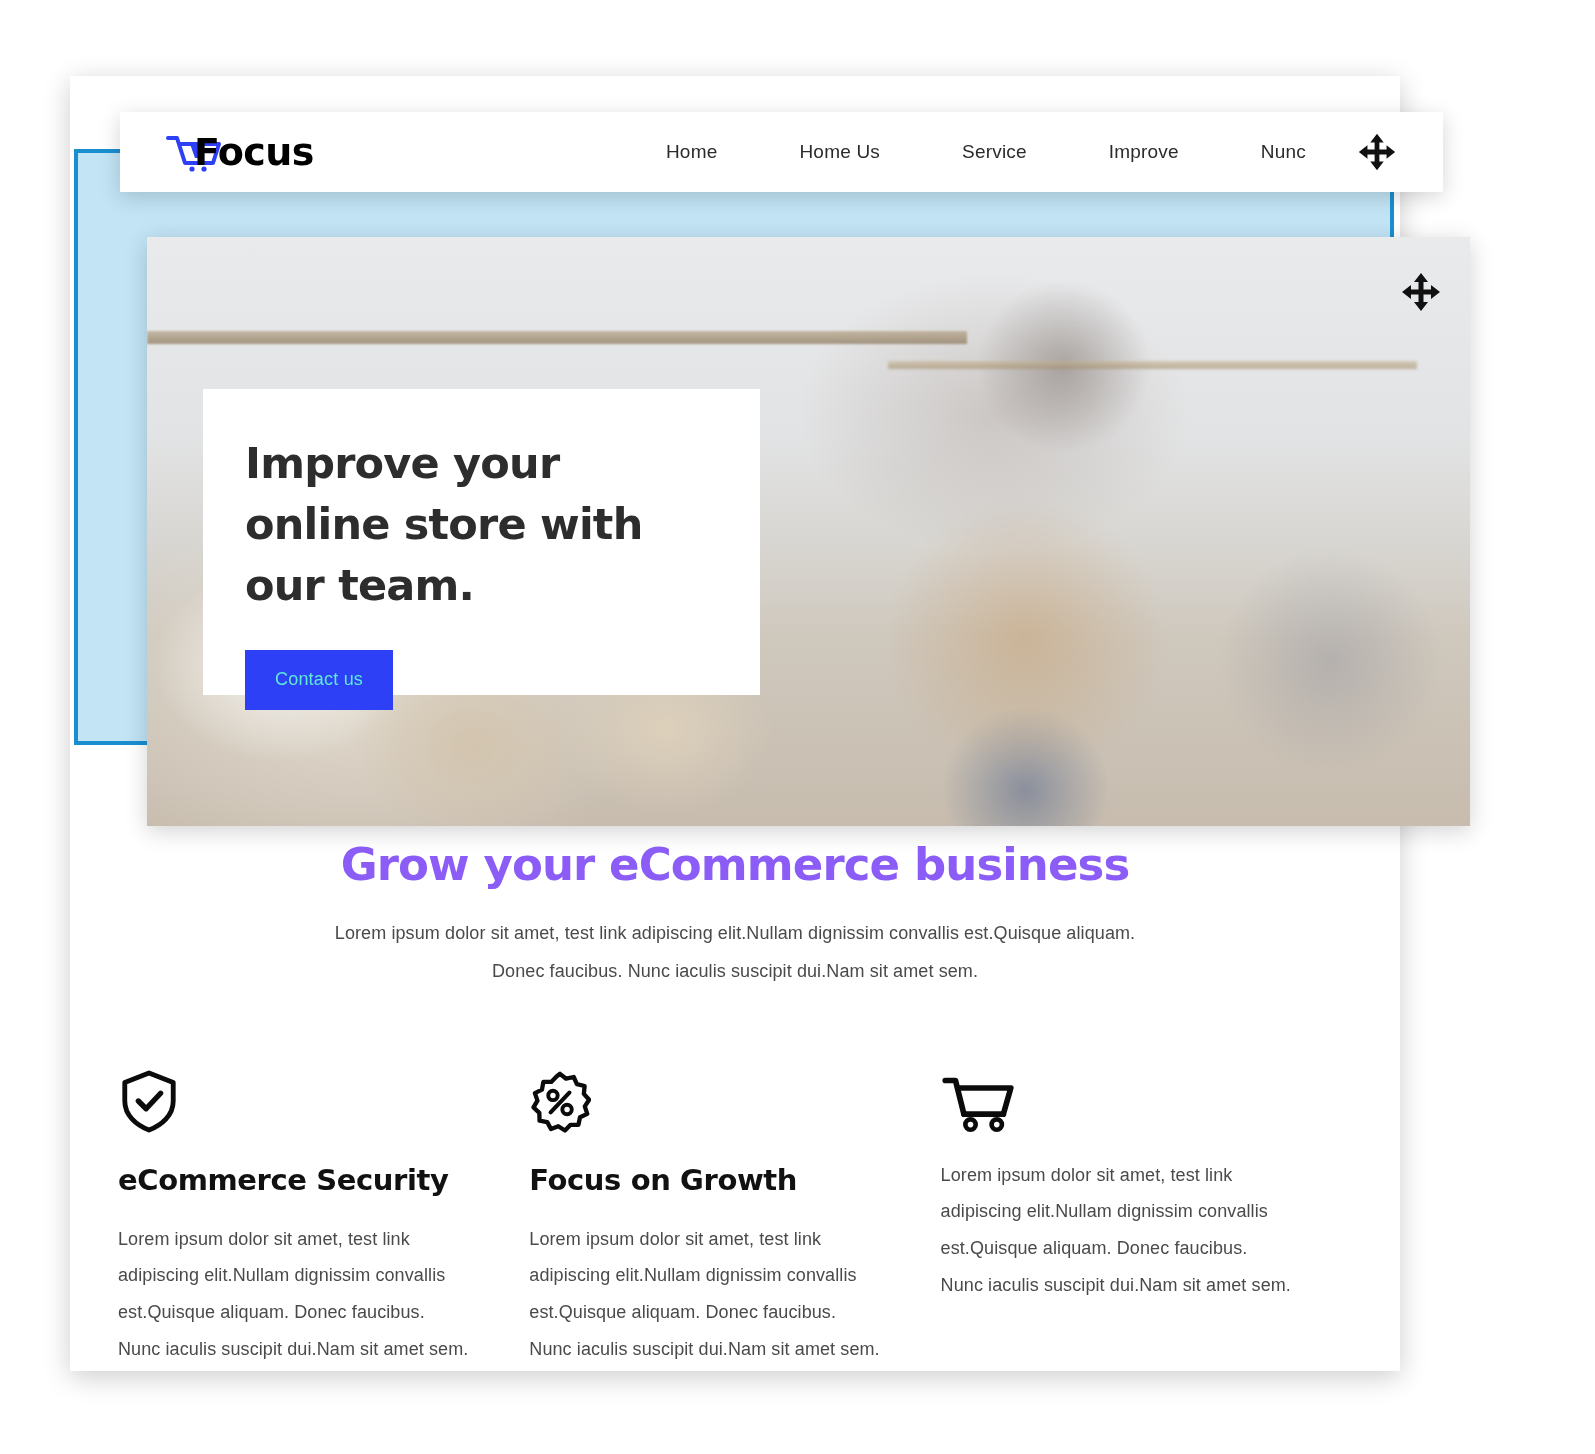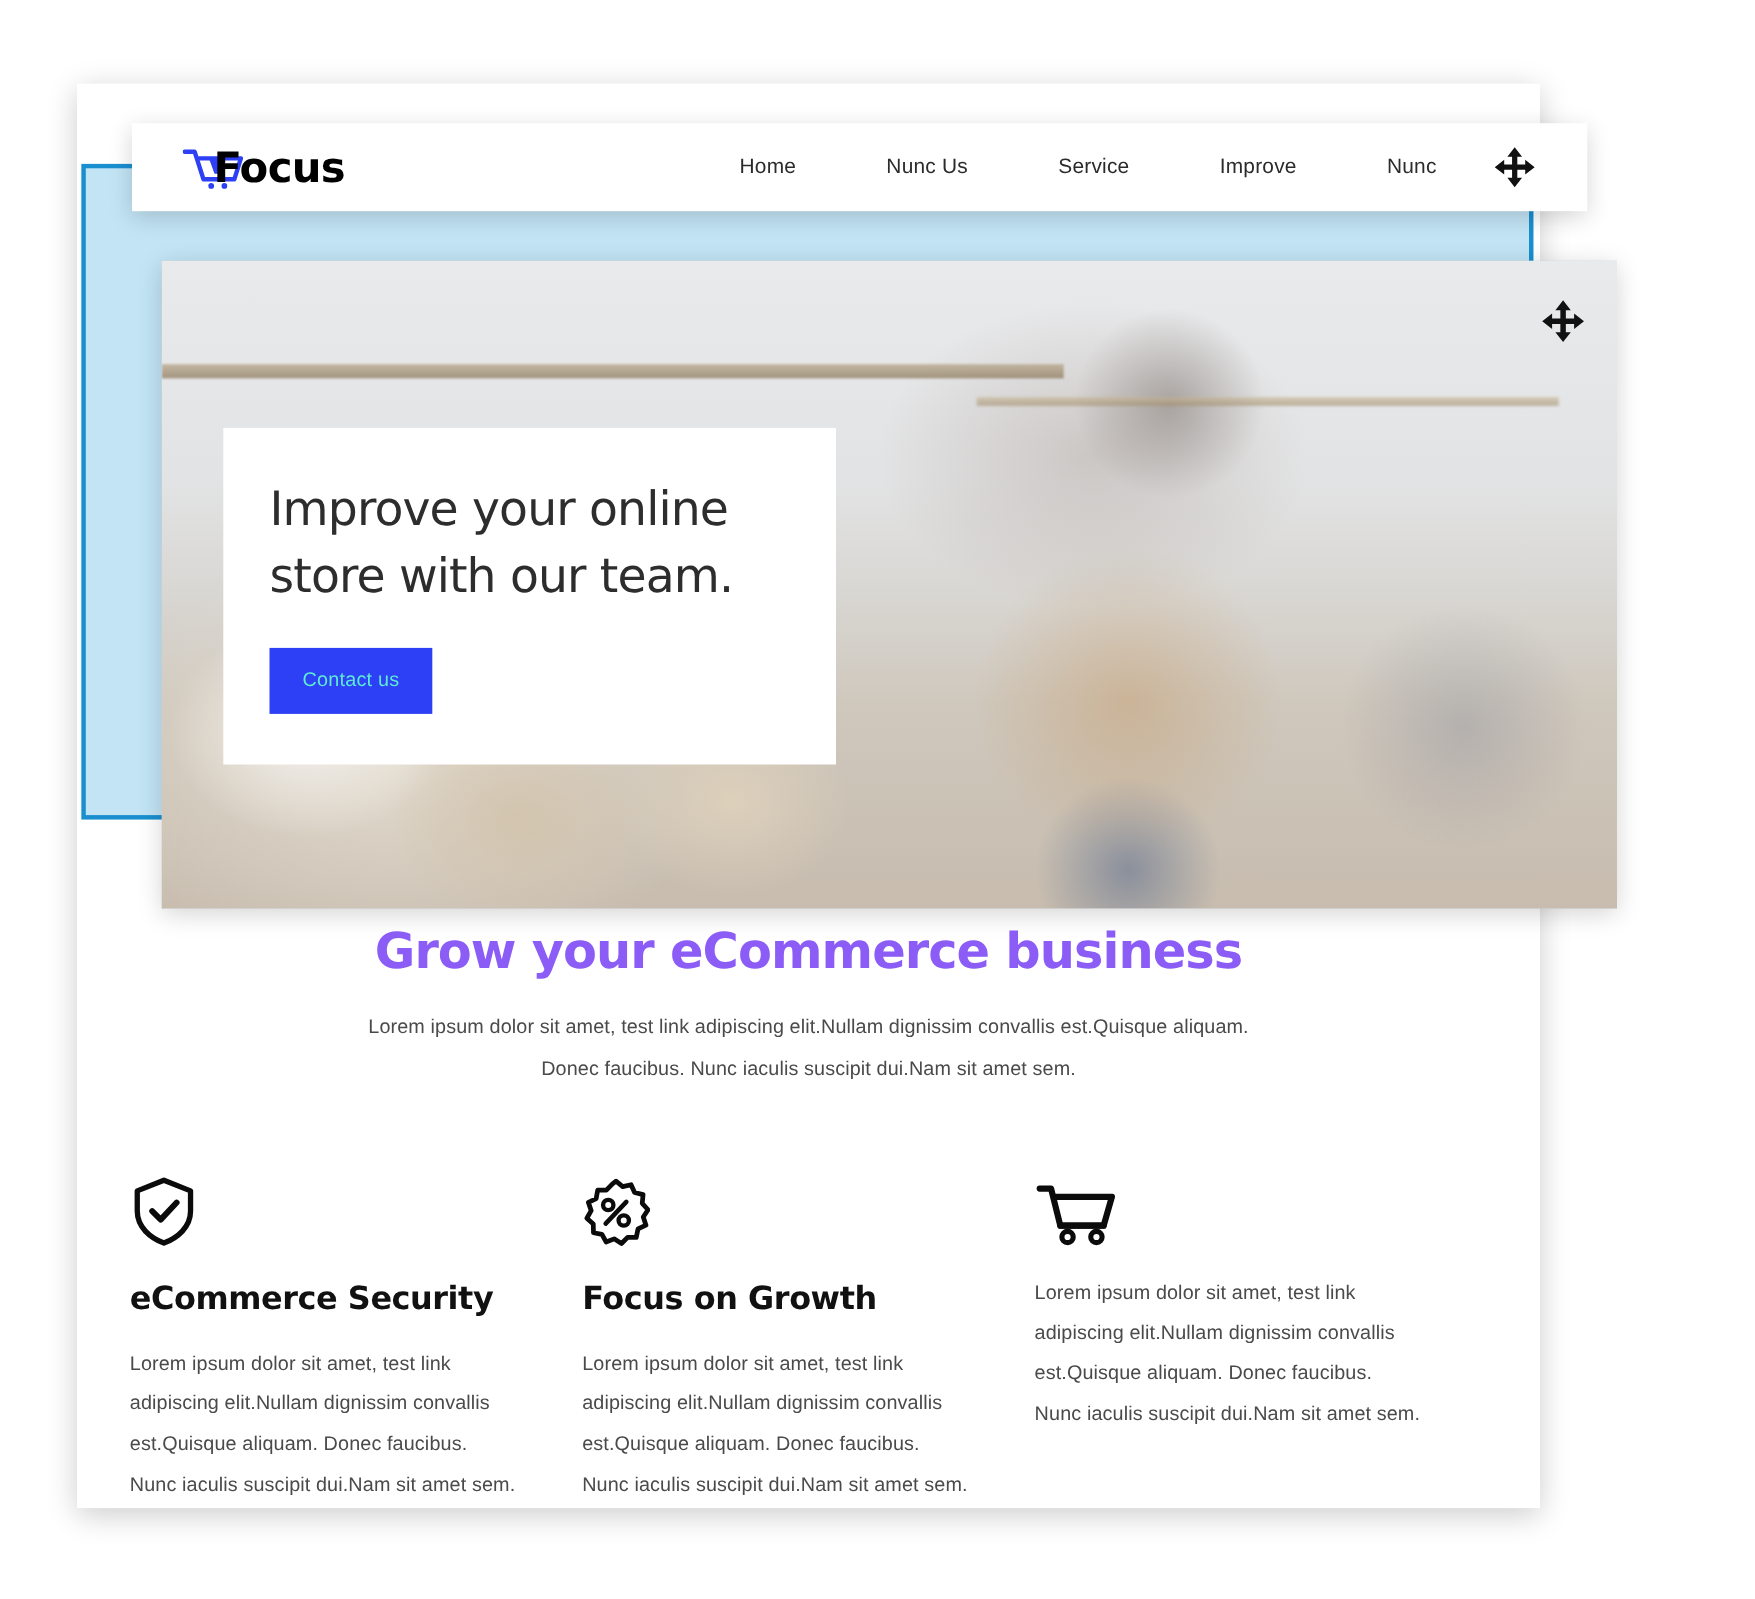--- a/index.html
+++ b/index.html
@@ -180,21 +180,21 @@
     top: 152px;
     width: 557px;
     height: 306px;
     background: #ffffff;
     padding: 44px 46px 0 42px;
     box-sizing: border-box;
   }
   .hero-title {
     font-family: "DejaVu Sans", sans-serif;
     font-size: 43px;
-    font-weight: 400;
+    font-weight: 700;
     line-height: 1.42;
     color: #2d2d2d;
     letter-spacing: -0.8px;
     margin: 0;
   }
   .hero-btn {
     margin-top: 34px;
     display: inline-block;
     background: #2d40f5;
     color: #5eead4;
@@ -296,21 +296,21 @@
           <path d="M24 11 L38 11 L33 25 L29 25 Z" fill="#2d40f5"></path>
           <circle cx="26" cy="36" r="2.6" fill="#2d40f5"></circle>
           <circle cx="38" cy="36" r="2.6" fill="#2d40f5"></circle>
         </svg>
       </span>
       <span class="logo-text">Focus</span>
     </div>
 
     <div class="nav-links">
       <span class="nav-link">Home</span>
-      <span class="nav-link">Nunc Us</span>
+      <span class="nav-link">Home Us</span>
       <span class="nav-link">Service</span>
       <span class="nav-link">Improve</span>
       <span class="nav-link">Nunc</span>
 
       <span class="move-handle">
         <svg viewBox="0 0 44 44" width="42" height="42" aria-hidden="true">
           <path d="M22 3 L29 12 H24.5 V19.5 H32 V15 L41 22 L32 29 V24.5 H24.5 V32 H29 L22 41 L15 32 H19.5 V24.5 H12 V29 L3 22 L12 15 V19.5 H19.5 V12 H15 Z" fill="#111111"></path>
         </svg>
       </span>
     </div>

